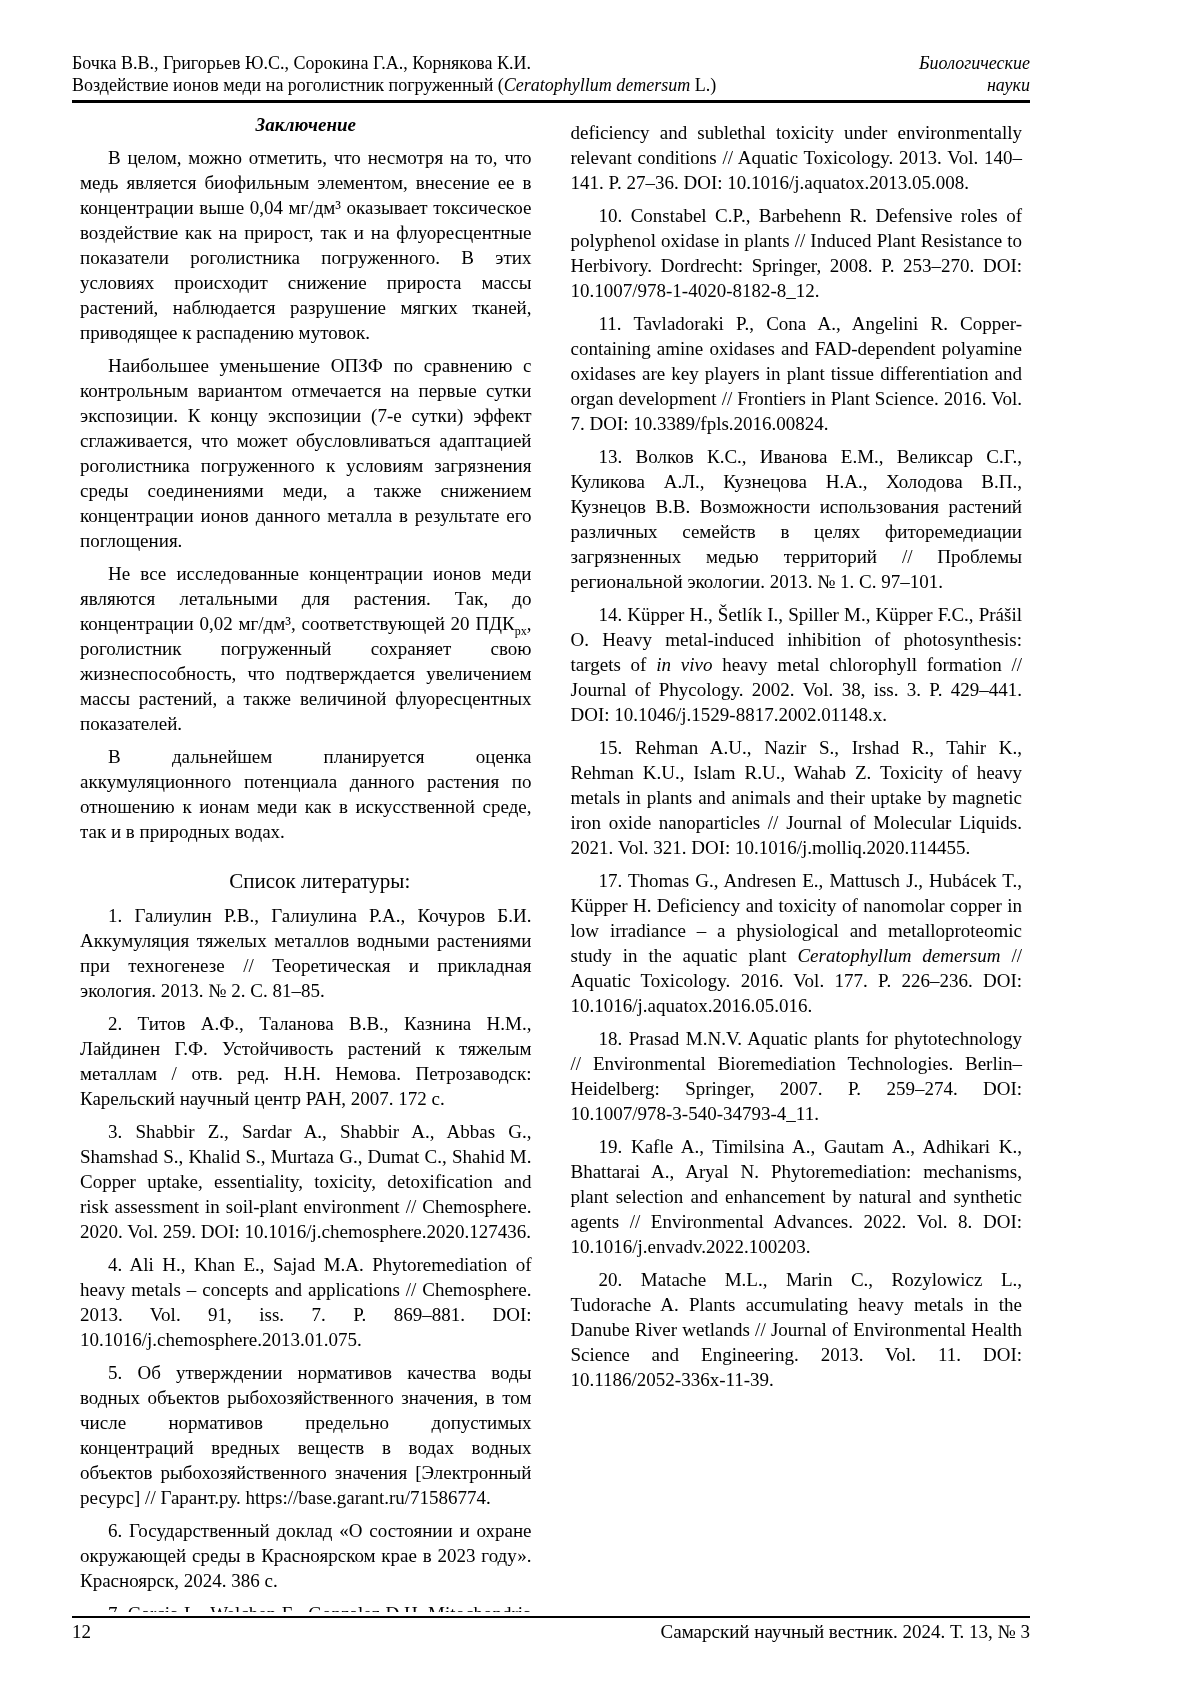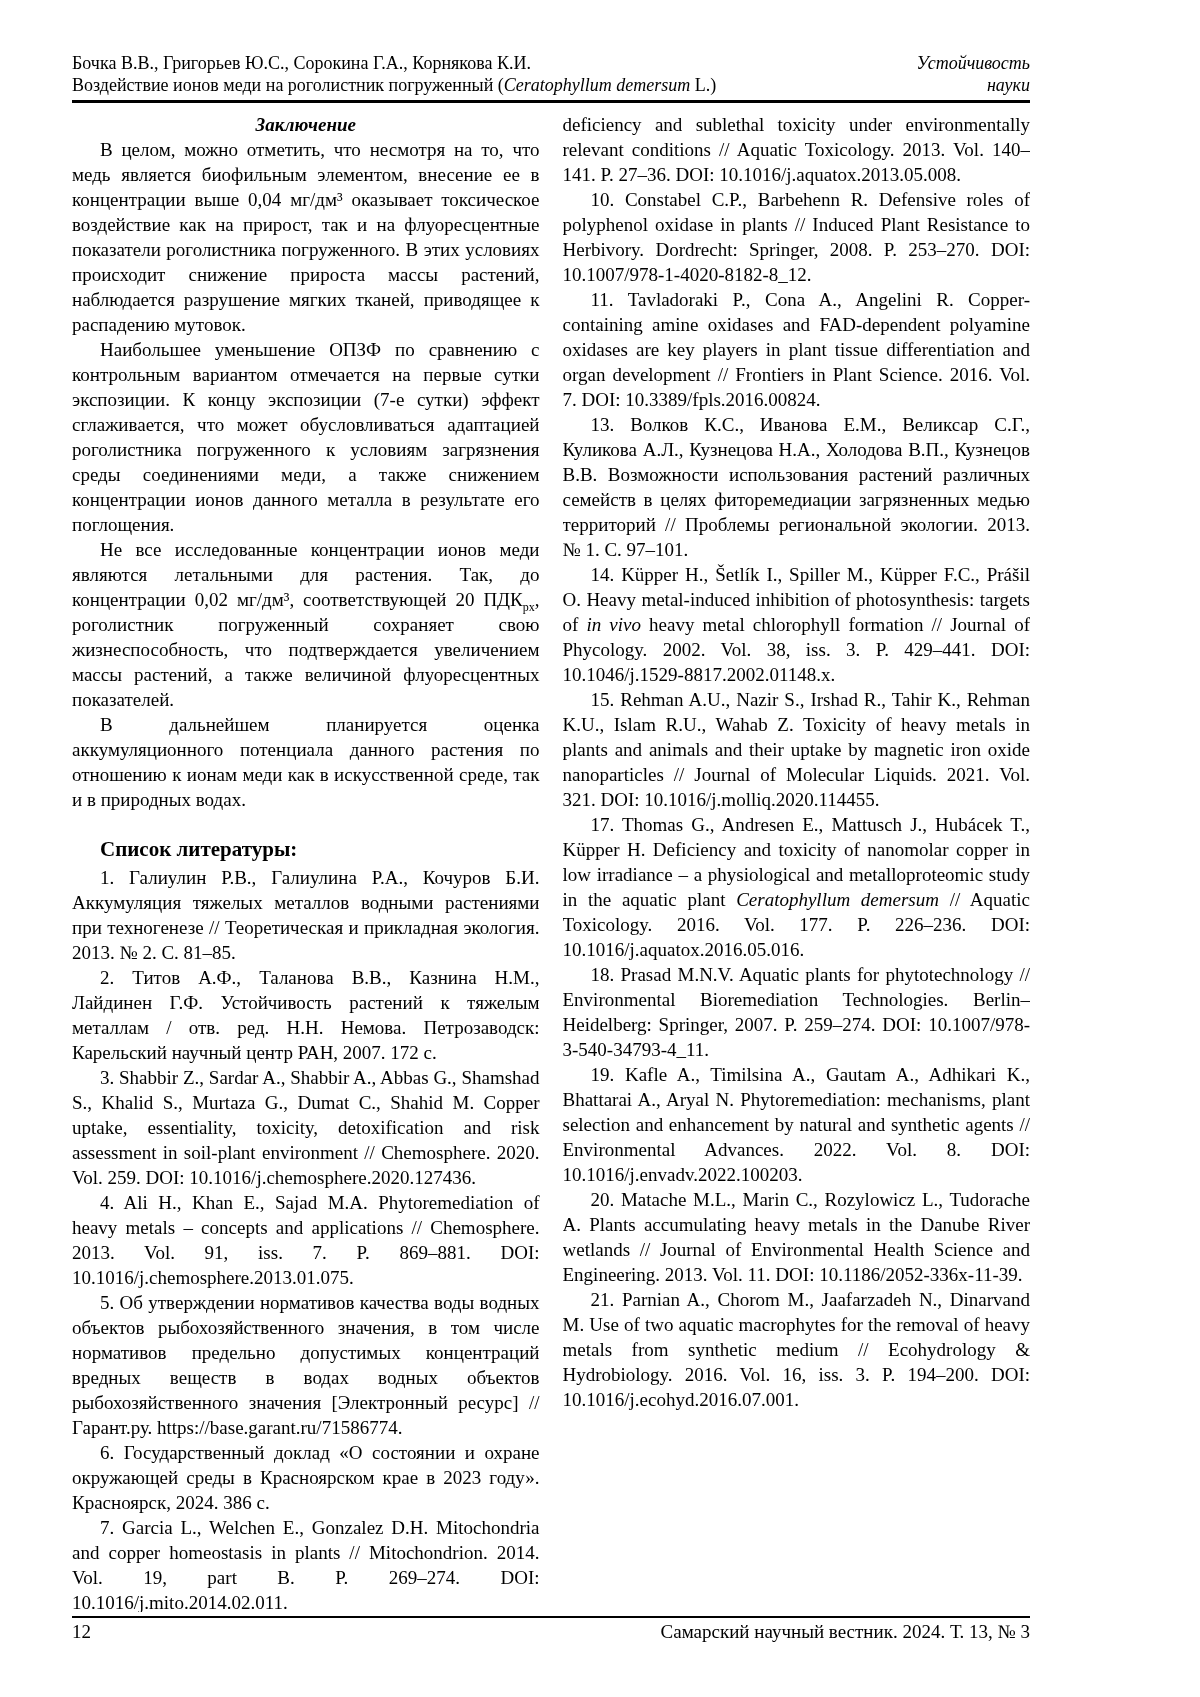--- a/index.html
+++ b/index.html
@@ -43,42 +43,42 @@
     height: 1500px;
     display: flex;
     gap: 23px;
     overflow: hidden;
   }
   .col {
     width: 469.5px;
     overflow: hidden;
   }
   .col p {
-    margin: 0;
+    margin: 8px;
     font-size: 19px;
     line-height: 25px;
     text-align: justify;
     text-indent: 28px;
   }
   .col p.cont { text-indent: 0; }
   h3.conclusion-heading {
     margin: 0;
     font-size: 19px;
     line-height: 25px;
     font-weight: bold;
     font-style: italic;
     text-align: center;
   }
   h4.ref-heading {
     margin: 24px 0 2px 0;
     font-size: 21px;
     line-height: 27px;
-    font-weight: bold;
+    font-weight: normal;
     text-indent: 28px;
-    text-align: left;
+    text-align: center;
   }
   sub { font-size: 12px; line-height: 0; }
   .footer-rule {
     position: absolute;
     left: 72px;
     top: 1616px;
     width: 958px;
     height: 0;
     border-top: 2px solid #000;
   }
@@ -95,21 +95,21 @@
   }
 </style>
 </head>
 <body>
 
 <div class="page">
 
   <div class="header">
     <div class="header-row">
       <span>Бочка В.В., Григорьев Ю.С., Сорокина Г.А., Корнякова К.И.</span>
-      <span class="rubric">Устойчивость</span>
+      <span class="rubric">Биологические</span>
     </div>
     <div class="header-row">
       <span>Воздействие ионов меди на роголистник погруженный (<i>Ceratophyllum demersum</i> L.)</span>
       <span class="rubric">науки</span>
     </div>
   </div>
   <div class="header-rule"></div>
 
   <div class="columns">
 
@@ -135,21 +135,20 @@
       <p class="cont">deficiency and sublethal toxicity under environmentally relevant conditions // Aquatic Toxicology. 2013. Vol. 140–141. P. 27–36. DOI: 10.1016/j.aquatox.2013.05.008.</p>
       <p>10. Constabel C.P., Barbehenn R. Defensive roles of polyphenol oxidase in plants // Induced Plant Resistance to Herbivory. Dordrecht: Springer, 2008. P. 253–270. DOI: 10.1007/978-1-4020-8182-8_12.</p>
       <p>11. Tavladoraki P., Cona A., Angelini R. Copper-containing amine oxidases and FAD-dependent polyamine oxidases are key players in plant tissue differentiation and organ development // Frontiers in Plant Science. 2016. Vol. 7. DOI: 10.3389/fpls.2016.00824.</p>
       <p>13. Волков К.С., Иванова Е.М., Великсар С.Г., Куликова А.Л., Кузнецова Н.А., Холодова В.П., Кузнецов В.В. Возможности использования растений различных семейств в целях фиторемедиации загрязненных медью территорий // Проблемы региональной экологии. 2013. № 1. С. 97–101.</p>
       <p>14. Küpper H., Šetlík I., Spiller M., Küpper F.C., Prášil O. Heavy metal-induced inhibition of photosynthesis: targets of <i>in vivo</i> heavy metal chlorophyll formation // Journal of Phycology. 2002. Vol. 38, iss. 3. P. 429–441. DOI: 10.1046/j.1529-8817.2002.01148.x.</p>
       <p>15. Rehman A.U., Nazir S., Irshad R., Tahir K., Rehman K.U., Islam R.U., Wahab Z. Toxicity of heavy metals in plants and animals and their uptake by magnetic iron oxide nanoparticles // Journal of Molecular Liquids. 2021. Vol. 321. DOI: 10.1016/j.molliq.2020.114455.</p>
       <p>17. Thomas G., Andresen E., Mattusch J., Hubácek T., Küpper H. Deficiency and toxicity of nanomolar copper in low irradiance – a physiological and metalloproteomic study in the aquatic plant <i>Ceratophyllum demersum</i> // Aquatic Toxicology. 2016. Vol. 177. P. 226–236. DOI: 10.1016/j.aquatox.2016.05.016.</p>
       <p>18. Prasad M.N.V. Aquatic plants for phytotechnology // Environmental Bioremediation Technologies. Berlin–Heidelberg: Springer, 2007. P. 259–274. DOI: 10.1007/978-3-540-34793-4_11.</p>
       <p>19. Kafle A., Timilsina A., Gautam A., Adhikari K., Bhattarai A., Aryal N. Phytoremediation: mechanisms, plant selection and enhancement by natural and synthetic agents // Environmental Advances. 2022. Vol. 8. DOI: 10.1016/j.envadv.2022.100203.</p>
       <p>20. Matache M.L., Marin C., Rozylowicz L., Tudorache A. Plants accumulating heavy metals in the Danube River wetlands // Journal of Environmental Health Science and Engineering. 2013. Vol. 11. DOI: 10.1186/2052-336x-11-39.</p>
-      <p>21. Parnian A., Chorom M., Jaafarzadeh N., Dinarvand M. Use of two aquatic macrophytes for the removal of heavy metals from synthetic medium // Ecohydrology &amp; Hydrobiology. 2016. Vol. 16, iss. 3. P. 194–200. DOI: 10.1016/j.ecohyd.2016.07.001.</p>
 
     </div>
 
   </div>
 
   <div class="footer-rule"></div>
   <div class="footer-row">
     <span>12</span>
     <span>Самарский научный вестник. 2024. Т. 13, № 3</span>
   </div>

